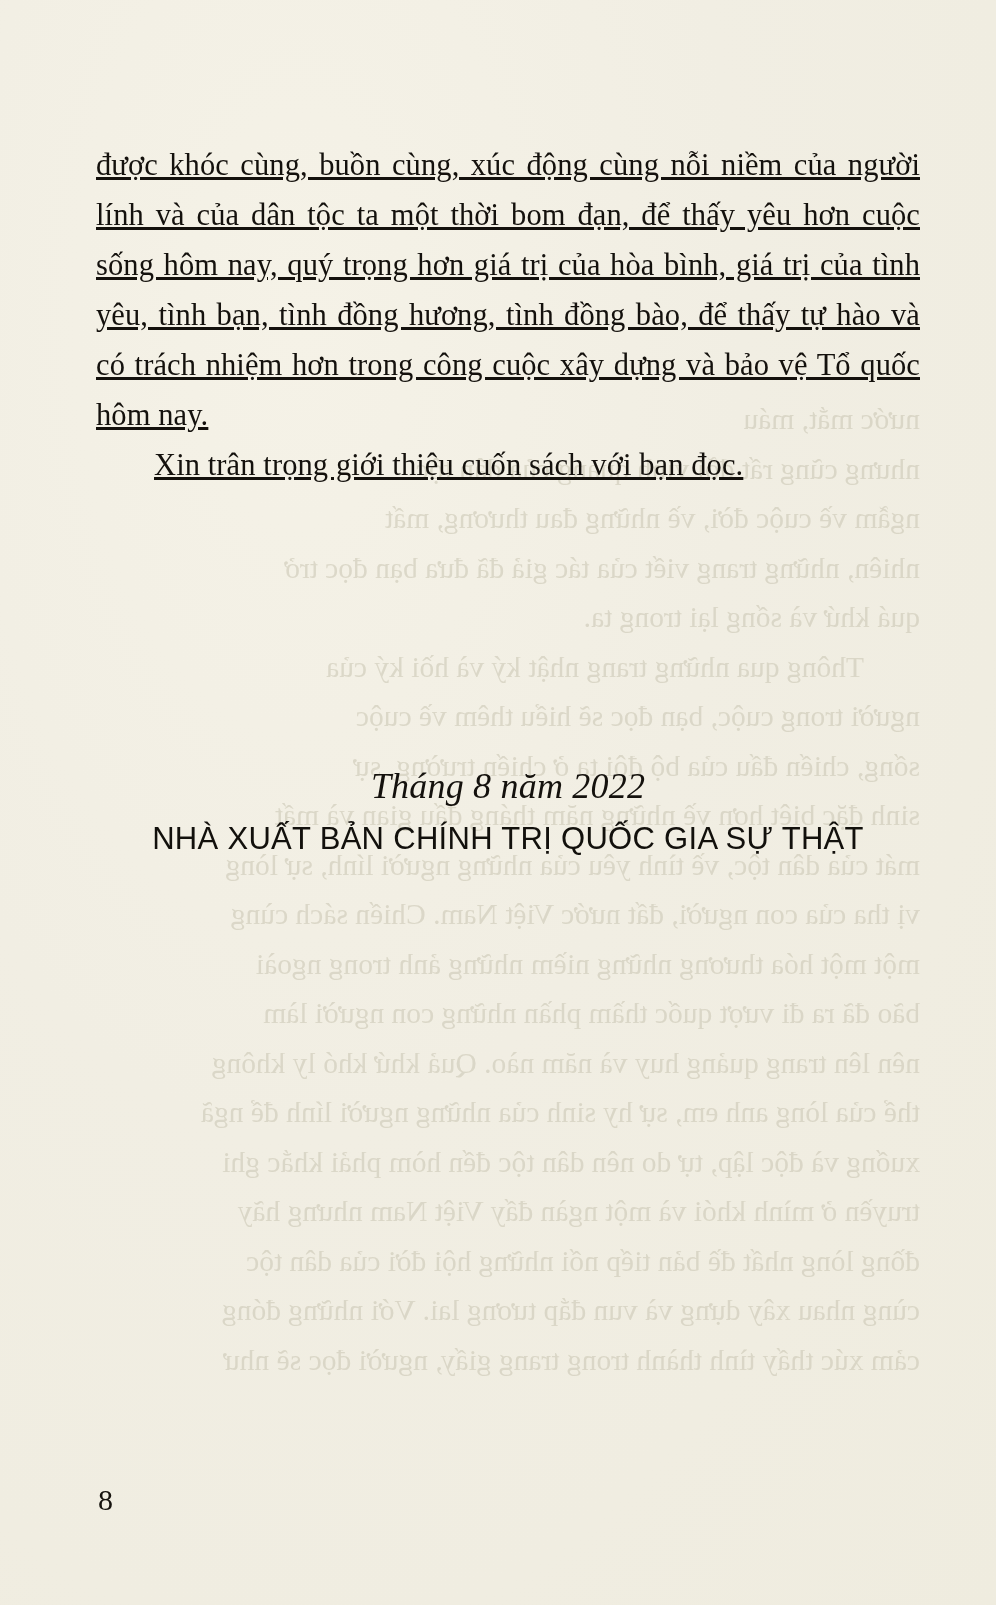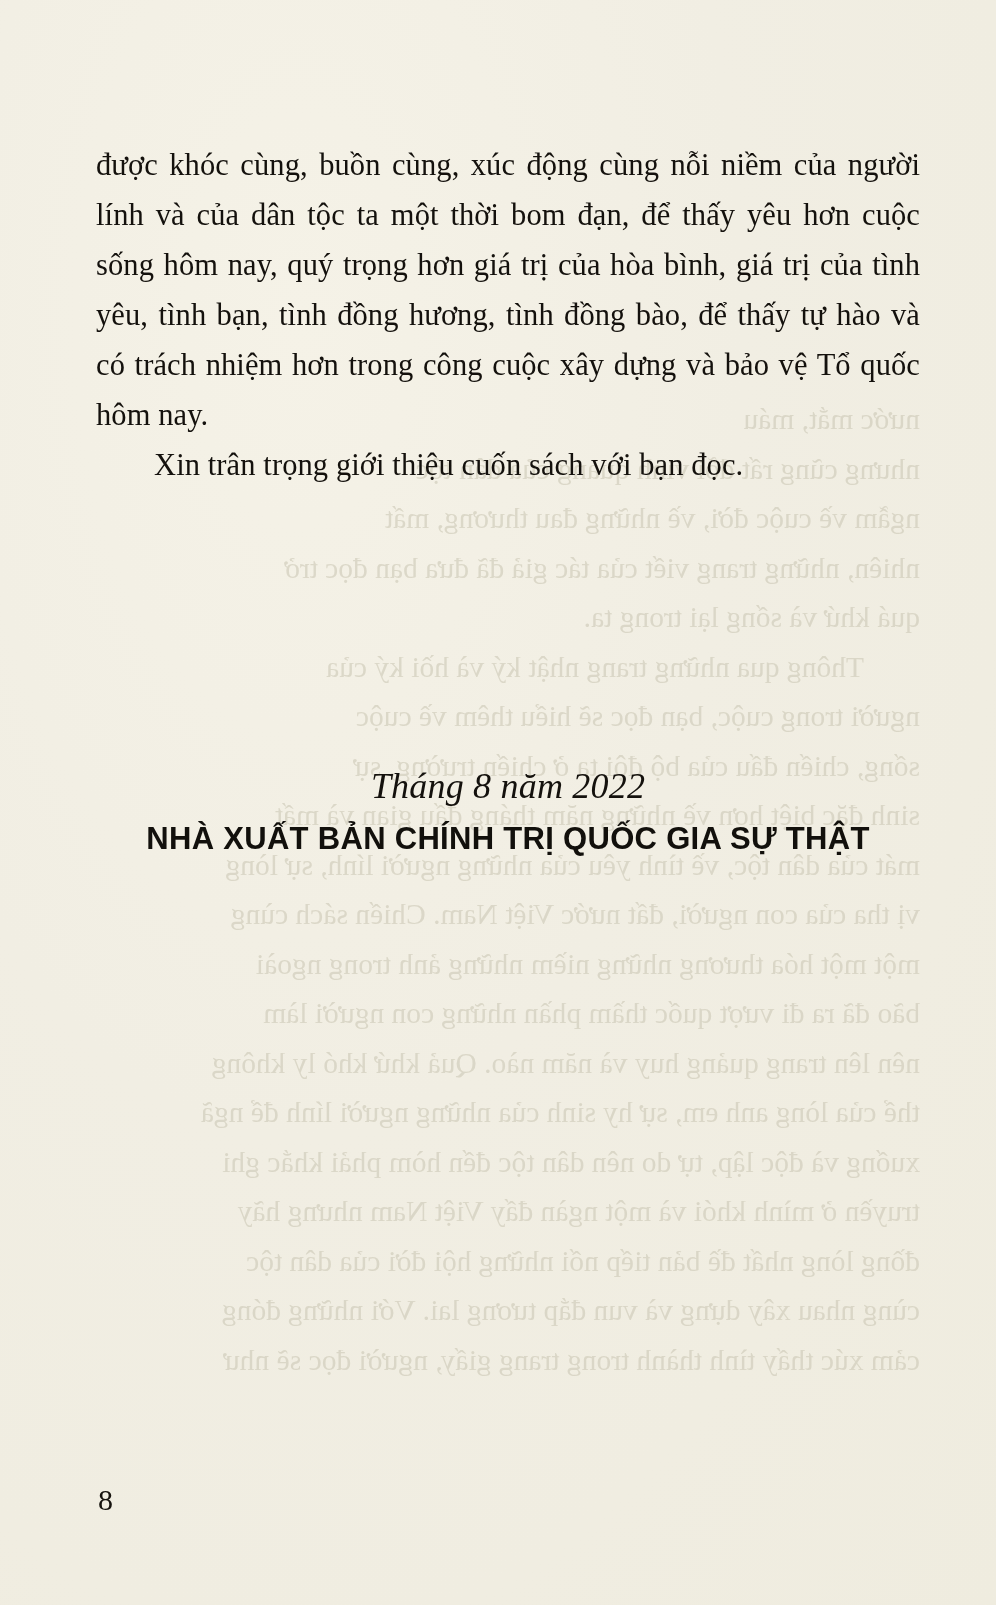--- a/index.html
+++ b/index.html
@@ -39,20 +39,21 @@
   }
 
   p.para {
     margin: 0;
     font-size: 30.5px;
     line-height: 50px;
     color: #14110d;
     text-align: justify;
     text-justify: inter-word;
     letter-spacing: 0.1px;
+    text-decoration: underline;
   }
   p.para.indent {
     text-indent: 58px;
   }
 
   .signature {
     position: absolute;
     left: 96px;
     top: 765px;
     width: 824px;
@@ -61,21 +62,21 @@
   .sig-date {
     font-style: italic;
     font-size: 36px;
     color: #14110d;
     letter-spacing: 0.2px;
     margin-bottom: 14px;
   }
   .sig-publisher {
     font-family: "Liberation Sans", sans-serif;
     font-size: 31px;
-    font-weight: 700;
+    font-weight: 400;
     color: #12100c;
     letter-spacing: 0.3px;
     white-space: nowrap;
   }
 
   
   .bleed {
     position: absolute;
     left: 90px;
     top: 395px;

